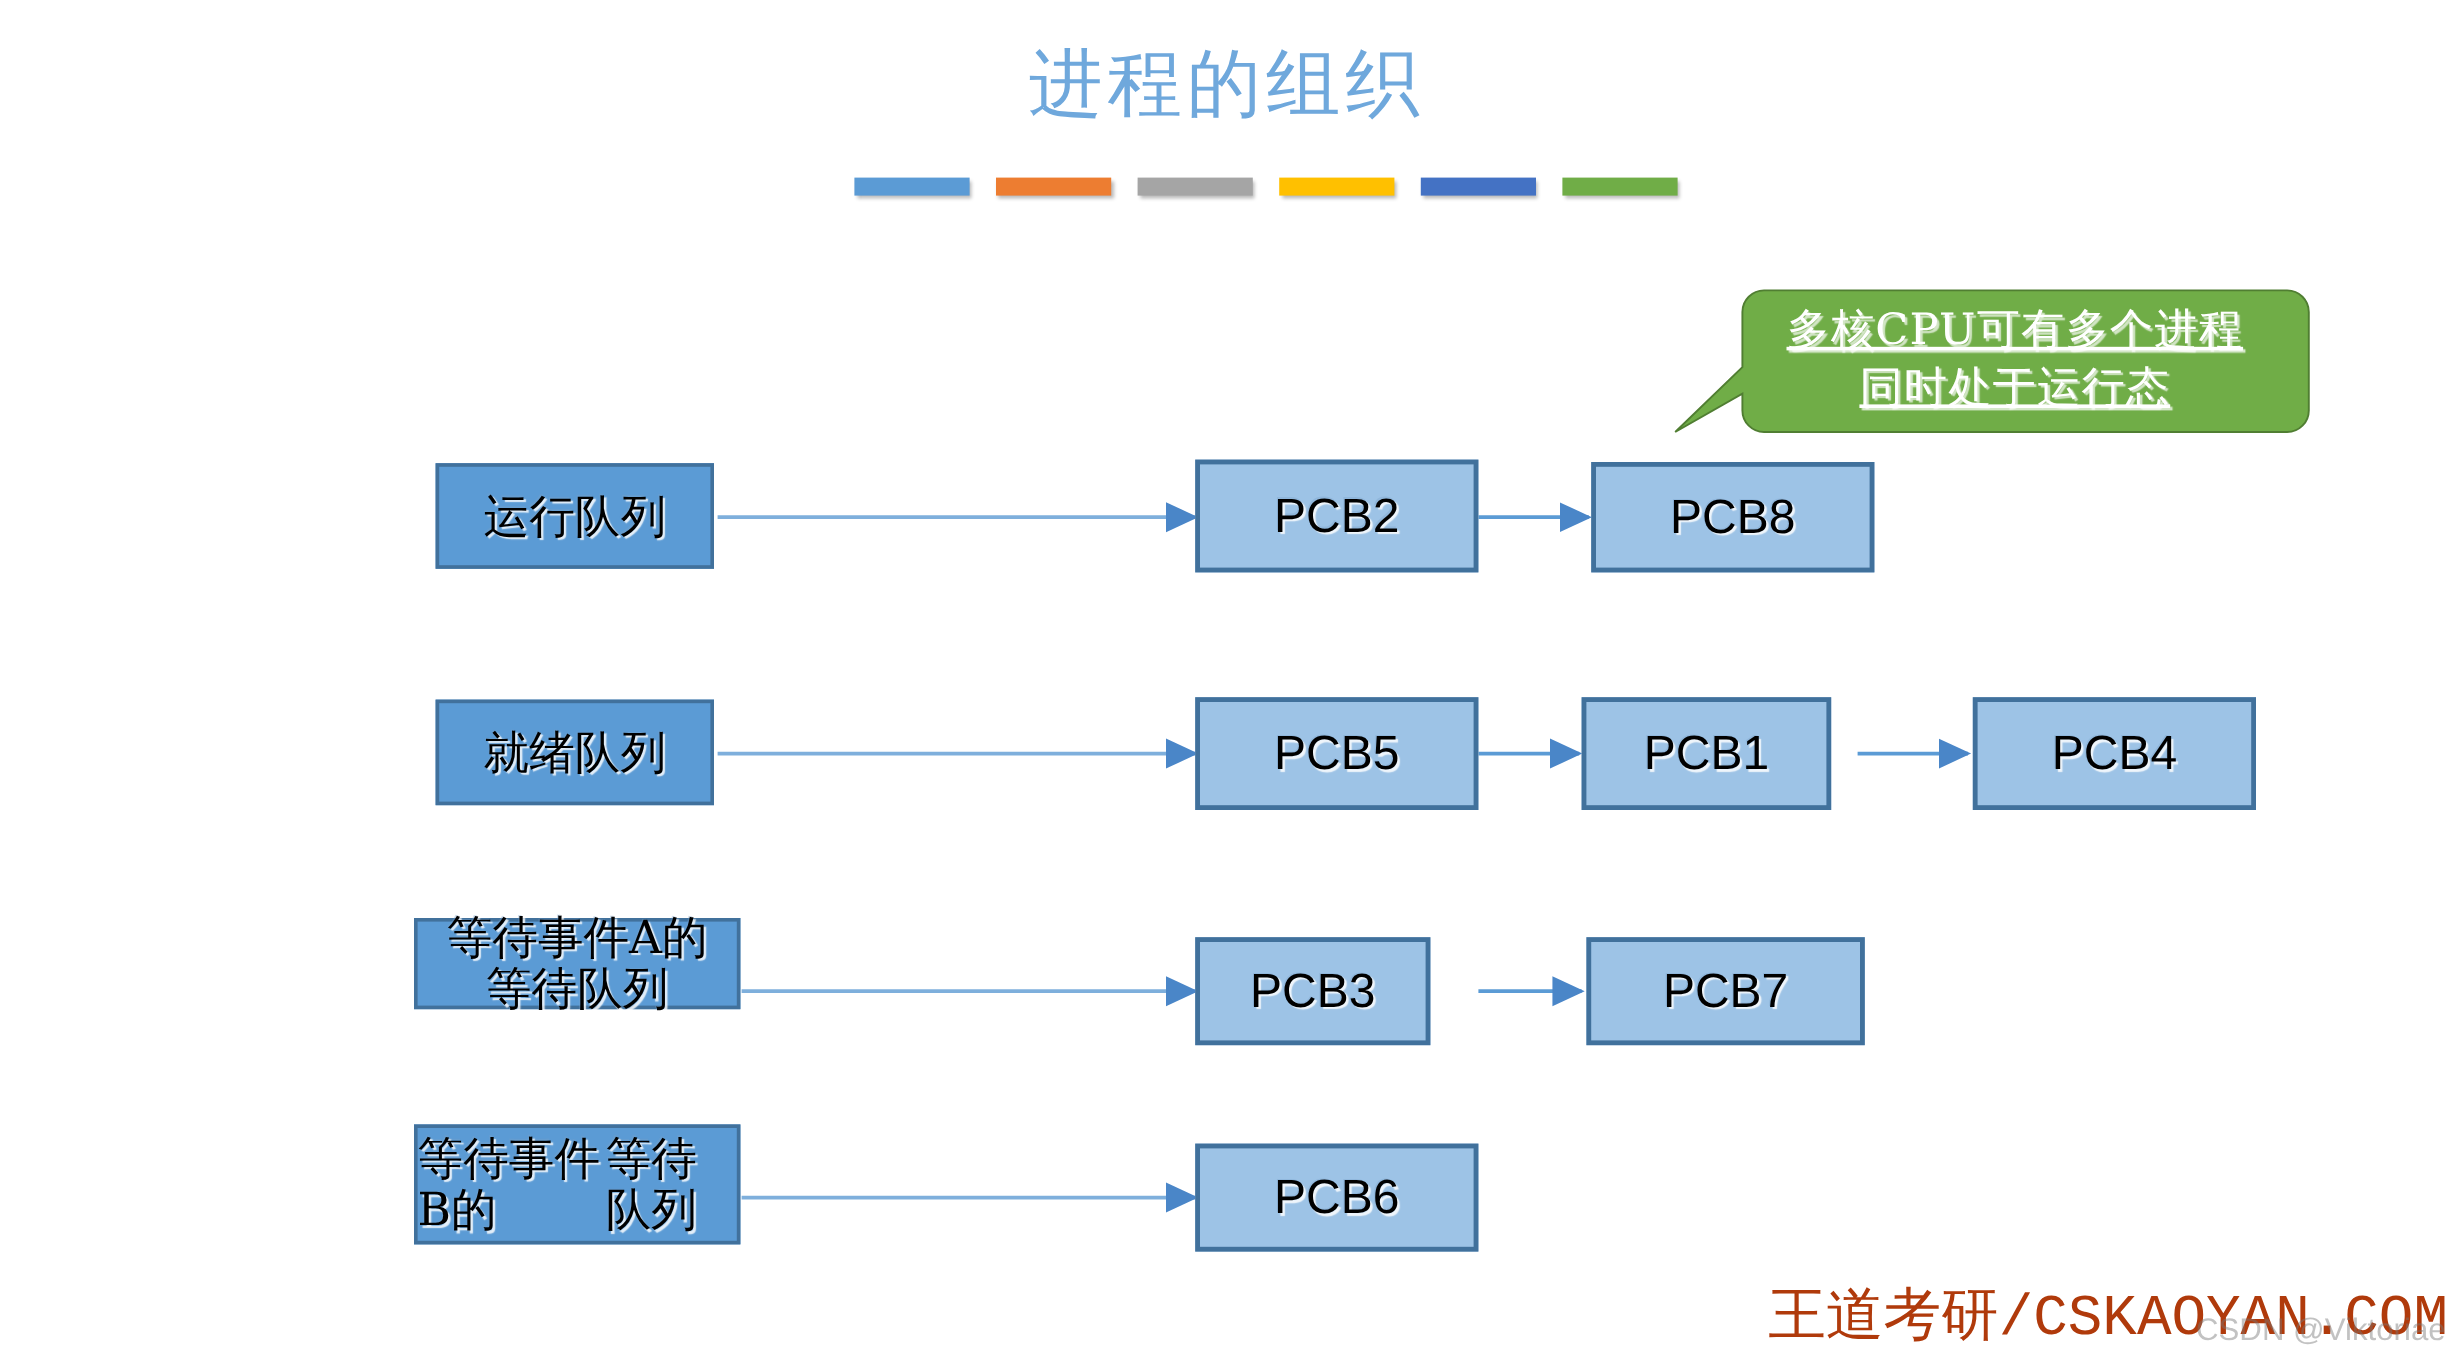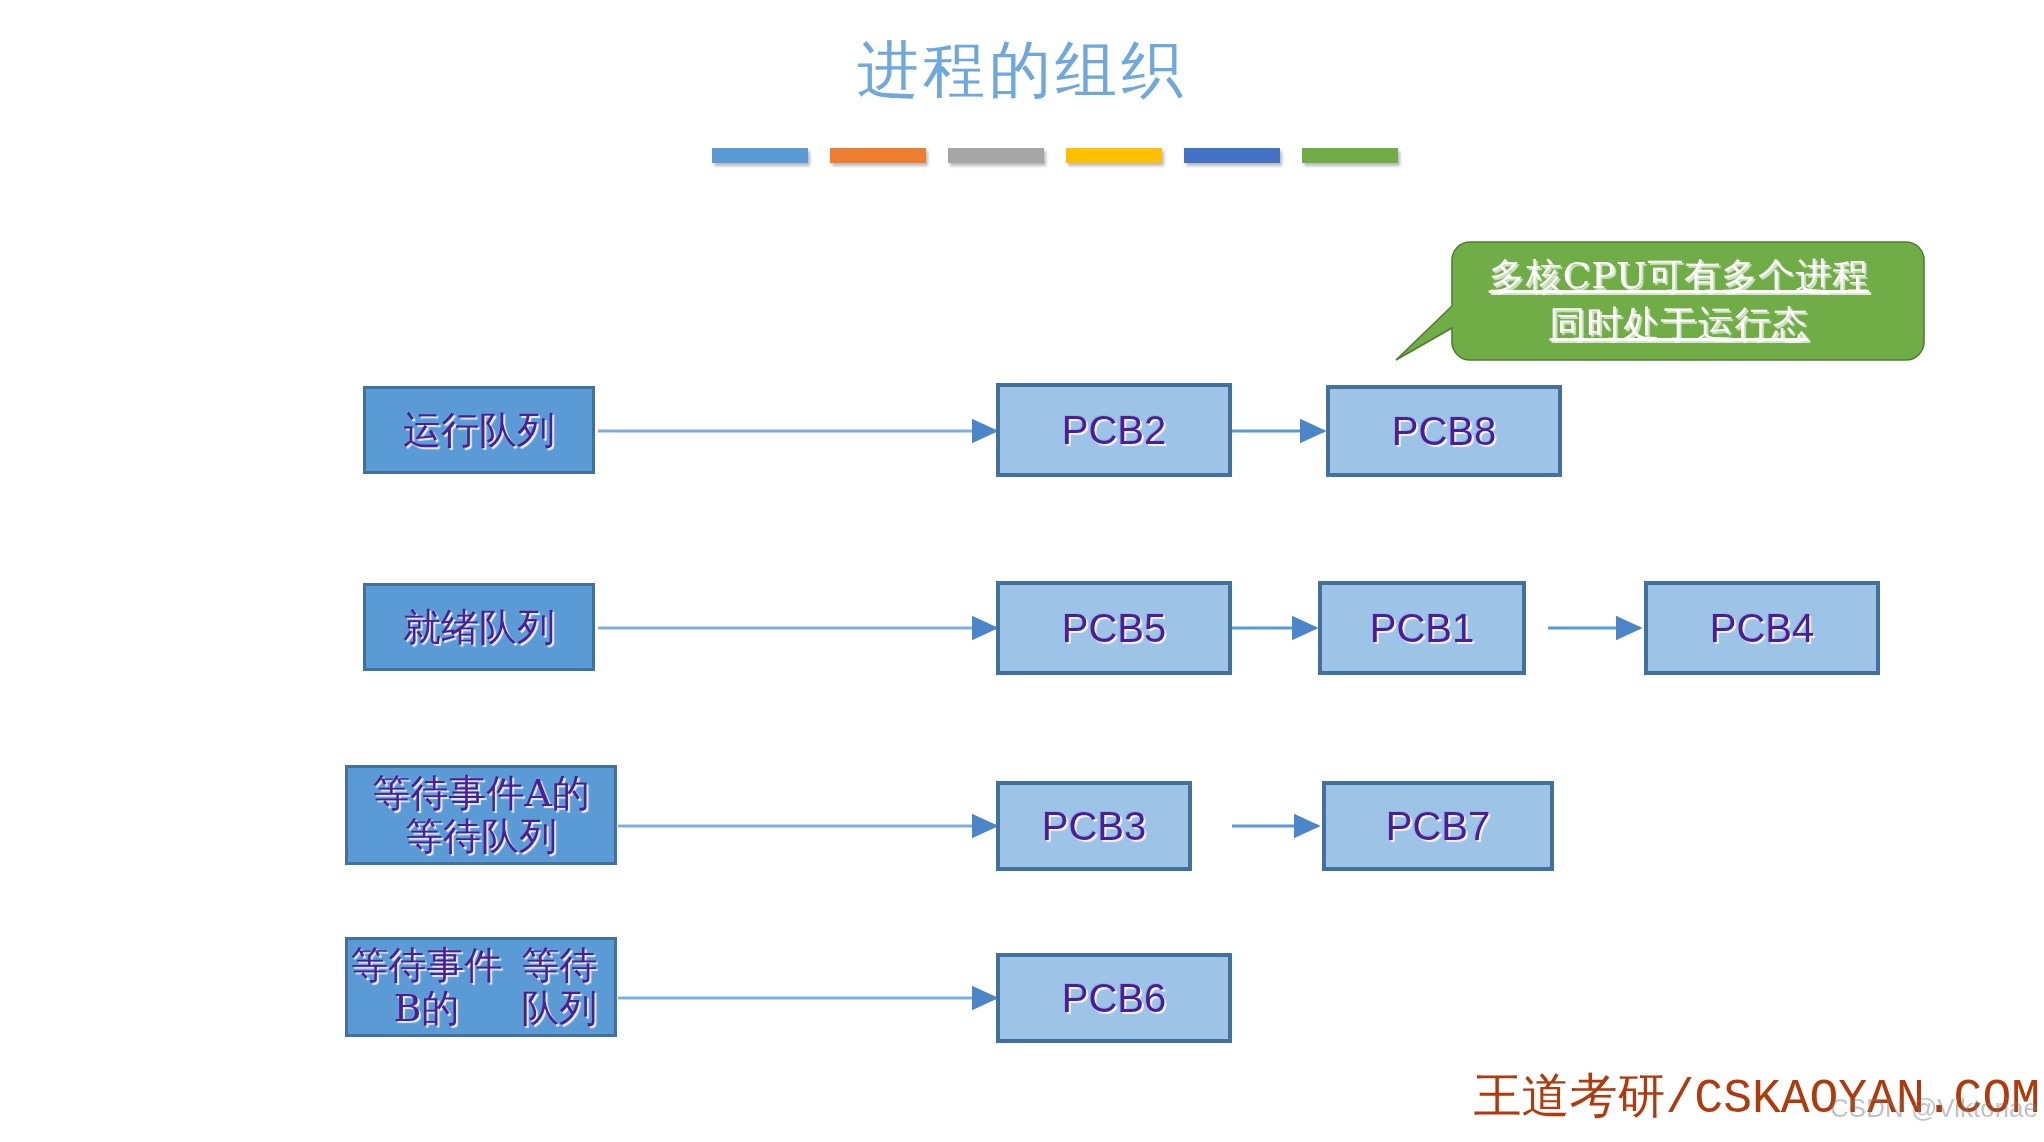--- a/index.html
+++ b/index.html
@@ -49,22 +49,22 @@
     box-shadow: 2px 3px 3px rgba(0,0,0,0.28);
   }
 
   
   .node {
     position: absolute;
     box-sizing: border-box;
     display: flex;
     align-items: center;
     justify-content: center;
-    text-align: center;
-    color: #4c1d95;
+    text-align: left;
+    color: #000000;
     text-shadow: 2px 2px 1px rgba(255,255,255,0.85),
                  -1px -1px 0px rgba(120,160,200,0.35);
     line-height: 1.12;
     user-select: none;
   }
   .node.queue {
     background: #5B9BD5;
     border: 3px solid #41719C;
     font-family: "DejaVu Serif", "Liberation Serif", serif;
     font-size: 38px;
@@ -199,21 +199,21 @@
   <div class="node pcb" style="left: 996px; top: 581px; width: 236px; height: 94px; background: rgb(157, 195, 230); border-color: rgb(65, 113, 156);">
     <span class="lbl">PCB5</span>
   </div>
   <div class="node pcb" style="left: 1318px; top: 581px; width: 208px; height: 94px; background: rgb(157, 195, 230); border-color: rgb(65, 113, 156);">
     <span class="lbl">PCB1</span>
   </div>
   <div class="node pcb" style="left: 1644px; top: 581px; width: 236px; height: 94px; background: rgb(157, 195, 230); border-color: rgb(65, 113, 156);">
     <span class="lbl">PCB4</span>
   </div>
 
-  <div class="node queue" style="left: 345px; top: 765px; width: 272px; height: 100px; flex-direction: column; background: rgb(91, 155, 213); border-color: rgb(65, 113, 156);">
+  <div class="node queue" style="left: 345px; top: 765px; width: 272px; height: 76px; flex-direction: column; background: rgb(91, 155, 213); border-color: rgb(65, 113, 156);">
     <span class="lbl">等待事件A的</span>
     <span class="lbl">等待队列</span>
   </div>
   <div class="node pcb" style="left: 996px; top: 781px; width: 196px; height: 90px; background: rgb(157, 195, 230); border-color: rgb(65, 113, 156);">
     <span class="lbl">PCB3</span>
   </div>
   <div class="node pcb" style="left: 1322px; top: 781px; width: 232px; height: 90px; background: rgb(157, 195, 230); border-color: rgb(65, 113, 156);">
     <span class="lbl">PCB7</span>
   </div>
 

